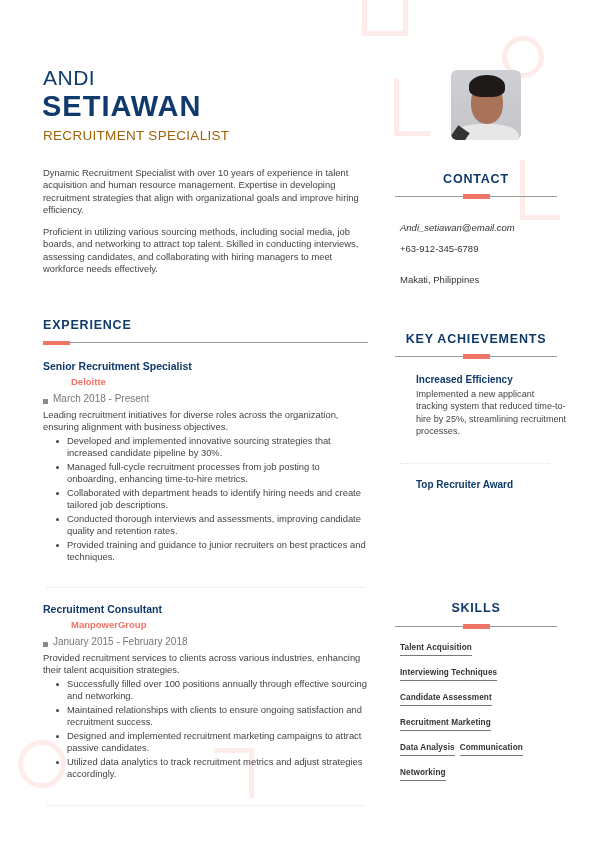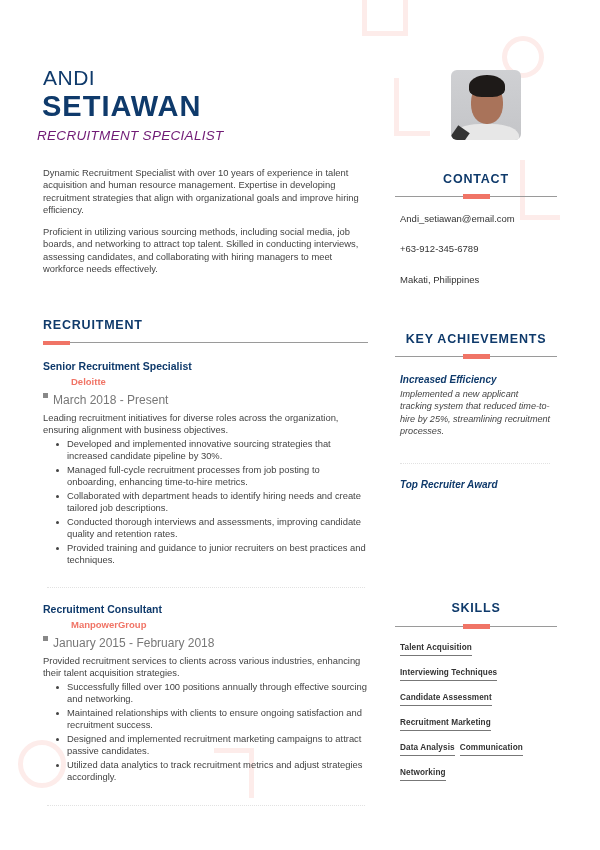--- a/index.html
+++ b/index.html
@@ -9,21 +9,21 @@
     .deco { position: absolute; border-color: #fdecea; border-style: solid; }
     .d1 { left: 362px; top: -10px; width: 46px; height: 46px; border-width: 0 5px 5px 5px; }
     .d2 { left: 502px; top: 36px; width: 42px; height: 42px; border-radius: 50%; border-width: 5px; }
     .d3 { left: 394px; top: 78px; width: 36px; height: 58px; border-width: 0 0 5px 5px; }
     .d4 { left: 18px; top: 740px; width: 48px; height: 48px; border-radius: 50%; border-width: 5px; }
     .d5 { left: 214px; top: 748px; width: 40px; height: 50px; border-width: 5px 5px 0 0; }
     .d6 { left: 520px; top: 160px; width: 40px; height: 60px; border-width: 0 0 5px 5px; }
 
     .name-first { position: absolute; left: 43px; top: 66px; font-size: 21px; color: #0f3a6b; letter-spacing: 0.5px; }
     .name-last { position: absolute; left: 42px; top: 90px; font-size: 29px; font-weight: bold; color: #0f3a6b; letter-spacing: 1px; }
-    .job-title { position: absolute; left: 37px; top: 128px; font-size: 13.5px; color: #701a75; letter-spacing: 0.3px; font-style: italic; }
+    .job-title { position: absolute; left: 43px; top: 128px; font-size: 13.5px; color: #a16207; letter-spacing: 0.3px; }
 
     .photo { position: absolute; left: 451px; top: 70px; width: 70px; height: 70px; border-radius: 6px; overflow: hidden;
              background: linear-gradient(180deg, #cfd0d3 0%, #c4c5c8 100%); }
     .photo .hair { position: absolute; left: 18px; top: 5px; width: 36px; height: 22px; border-radius: 50% 50% 35% 35%; background: #1e1a18; }
     .photo .face { position: absolute; left: 20px; top: 14px; width: 32px; height: 40px; border-radius: 45% 45% 48% 48%; background: #a9735a; }
     .photo .shirt { position: absolute; left: 2px; top: 54px; width: 66px; height: 30px; border-radius: 40% 40% 0 0; background: #e7e7e7; }
     .photo .collar { position: absolute; left: 2px; top: 58px; width: 14px; height: 14px; background: #333; transform: rotate(35deg); }
 
     .summary { position: absolute; left: 43px; width: 325px; font-size: 9.4px; line-height: 12.3px; color: #444; }
     .summary.p1 { top: 167px; }
@@ -32,42 +32,42 @@
     .sec-title { font-weight: bold; color: #0f3a6b; font-size: 12.5px; letter-spacing: 0.8px; }
     .exp-title { position: absolute; left: 43px; top: 318px; }
     .exp-rule { position: absolute; left: 43px; top: 342px; width: 325px; height: 1px; background: #9a9a9a; }
     .exp-rule .accent { position: absolute; left: 0; top: -1.5px; width: 27px; height: 4px; background: #f07466; }
 
     .job { position: absolute; left: 43px; width: 325px; }
     .job1 { top: 360px; }
     .job2 { top: 603px; }
     .job .role { font-size: 10.5px; font-weight: bold; color: #0f3a6b; }
     .job .company { font-size: 9.5px; font-weight: bold; color: #f07466; margin-top: 4px; padding-left: 28px; }
-    .job .dates { font-size: 12px; color: #777; margin-top: 6px; display: flex; align-items: flex-start; }
+    .job .dates { font-size: 10px; color: #777; margin-top: 6px; display: flex; align-items: flex-end; }
     .job .dates .cal { display: inline-block; width: 5px; height: 5px; background: #888; margin-right: 5px; }
     .job .desc { font-size: 9.4px; line-height: 12.3px; color: #444; margin-top: 5px; }
     .job ul { list-style: none; margin-top: 1px; padding-left: 12px; }
     .job li { position: relative; font-size: 9.4px; line-height: 12.3px; color: #444; padding-left: 12px; margin-bottom: 1.5px; }
     .job li::before { content: ""; position: absolute; left: 1px; top: 5px; width: 3px; height: 3px; border-radius: 50%; background: #444; }
     .sep { position: absolute; left: 47px; width: 318px; border-top: 1px dotted #e2e2e2; }
     .sep1 { top: 587px; }
     .sep2 { top: 805px; }
 
     .side-title { position: absolute; left: 395px; width: 162px; text-align: center; }
     .side-rule { position: absolute; left: 395px; width: 162px; height: 1px; background: #9a9a9a; }
     .side-rule .accent { position: absolute; left: 68px; top: -2px; width: 27px; height: 5px; background: #f07466; }
 
     .contact-title { top: 172px; }
     .contact-rule { top: 196px; }
     .contact-item { position: absolute; left: 400px; font-size: 9.5px; color: #333; }
-    .ci1 { top: 213px; } .ci2 { top: 243px; } .ci3 { top: 274px; }
+    .ci1 { top: 222px; font-style: italic; } .ci2 { top: 243px; } .ci3 { top: 274px; }
 
     .ach-title { top: 332px; }
     .ach-rule { top: 356px; }
-    .ach { position: absolute; left: 400px; width: 152px; font-style: italic; }
+    .ach { position: absolute; left: 416px; width: 152px; }
     .ach1 { top: 374px; }
     .ach2 { top: 479px; }
     .ach .t { font-size: 10px; font-weight: bold; color: #0f3a6b; }
     .ach .d { font-size: 9.1px; line-height: 12.3px; color: #444; margin-top: 3px; }
     .ach-sep { position: absolute; left: 400px; top: 463px; width: 150px; border-top: 1px dotted #e2e2e2; }
 
     .skills-title { top: 601px; }
     .skills-rule { top: 626px; }
     .skills { position: absolute; left: 400px; top: 643px; width: 160px; display: flex; flex-wrap: wrap; column-gap: 5px; row-gap: 6px; }
     .skill { font-size: 8.2px; font-weight: bold; color: #333; padding-bottom: 3px; border-bottom: 1px solid #777; letter-spacing: 0.1px; }
@@ -90,21 +90,21 @@
 <div class="photo">
   <div class="shirt"></div>
   <div class="collar"></div>
   <div class="face"></div>
   <div class="hair"></div>
 </div>
 
 <p class="summary p1">Dynamic Recruitment Specialist with over 10 years of experience in talent acquisition and human resource management. Expertise in developing recruitment strategies that align with organizational goals and improve hiring efficiency.</p>
 <p class="summary p2">Proficient in utilizing various sourcing methods, including social media, job boards, and networking to attract top talent. Skilled in conducting interviews, assessing candidates, and collaborating with hiring managers to meet workforce needs effectively.</p>
 
-<div class="sec-title exp-title">RECRUITMENT</div>
+<div class="sec-title exp-title">EXPERIENCE</div>
 <div class="exp-rule">
     <div class="accent"></div>
   </div>
 
 <div class="job job1">
   <div class="role">Senior Recruitment Specialist</div>
   <div class="company">Deloitte</div>
   <div class="dates">
     <span class="cal"></span>
     <span>March 2018 - Present</span>

